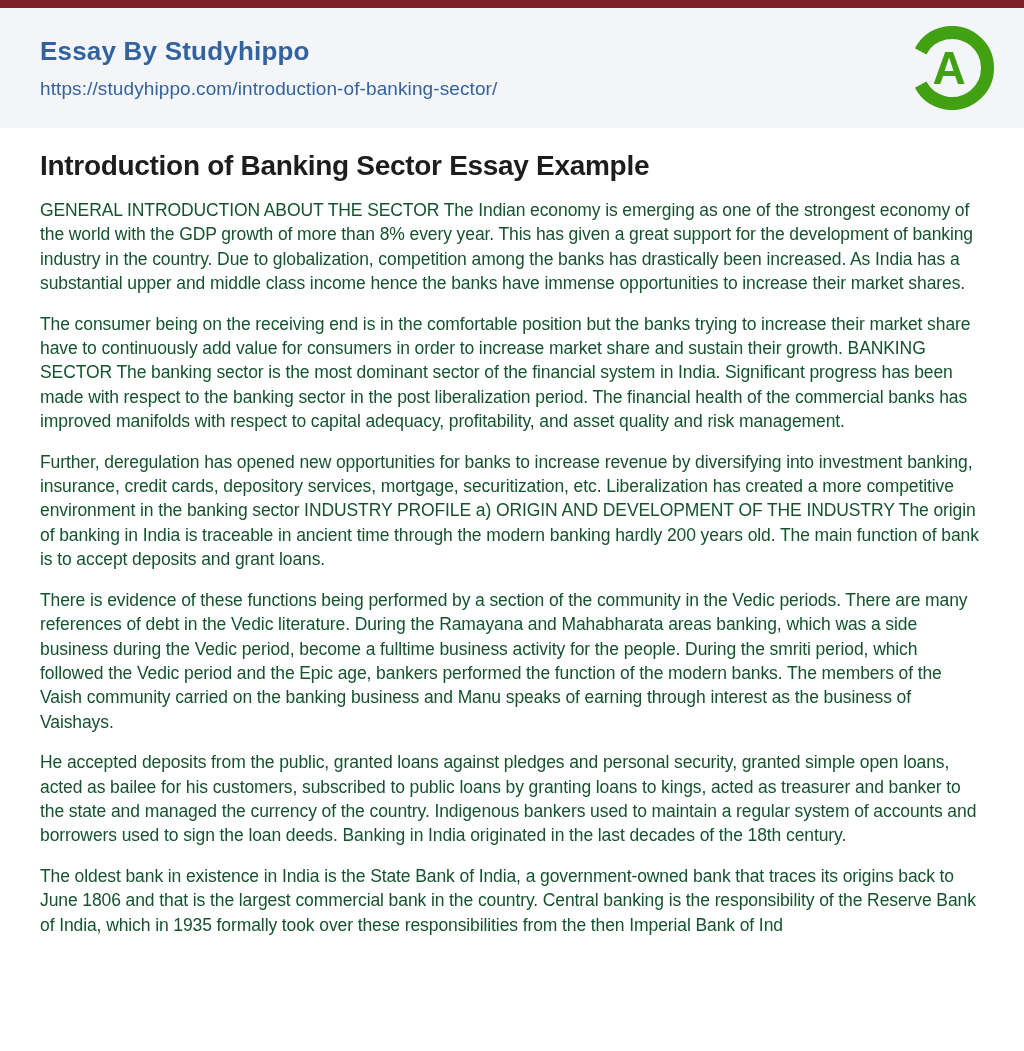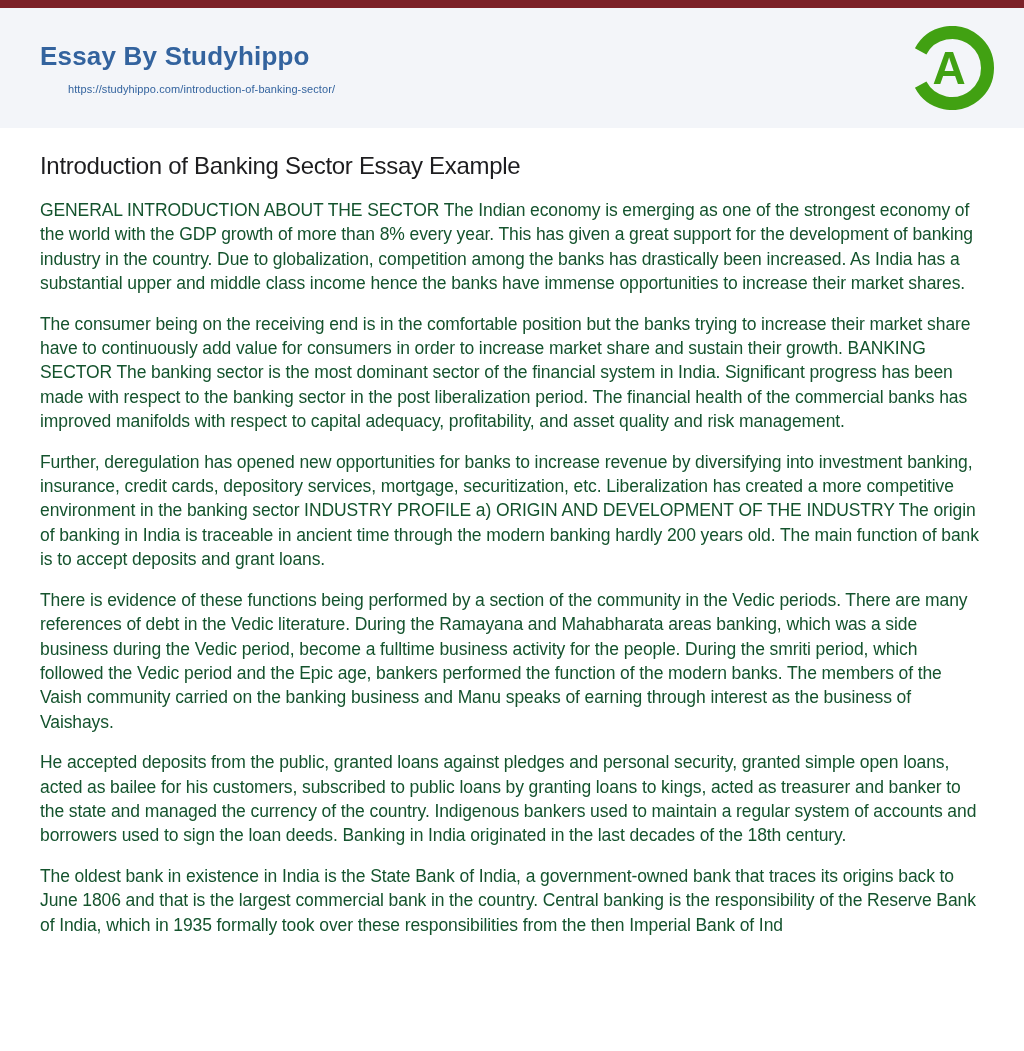--- a/index.html
+++ b/index.html
@@ -27,32 +27,31 @@
   .header-left { display: flex; flex-direction: column; }
   .site-title {
     color: #33639e;
     font-size: 26px;
     font-weight: 700;
     letter-spacing: 0.2px;
     margin-bottom: 11px;
   }
   .page-url {
     color: #33639e;
-    font-size: 11px;
+    font-size: 19px;
     text-decoration: none;
     letter-spacing: 0.1px;
-    margin-left: 28px;
   }
   .site-logo { width: 84px; height: 84px; flex: 0 0 auto; }
   .site-logo svg { display: block; }
   main { padding: 18px 40px 0 40px; }
   .essay-title {
-    font-size: 24px;
+    font-size: 28px;
     line-height: 40px;
-    font-weight: 400;
+    font-weight: 700;
     color: #1d1d1f;
     letter-spacing: -0.3px;
     margin-bottom: 12px;
   }
   .essay-body p {
     font-size: 17.5px;
     line-height: 24.4px;
     color: #14532d;
     letter-spacing: -0.1px;
     margin-bottom: 16px;

